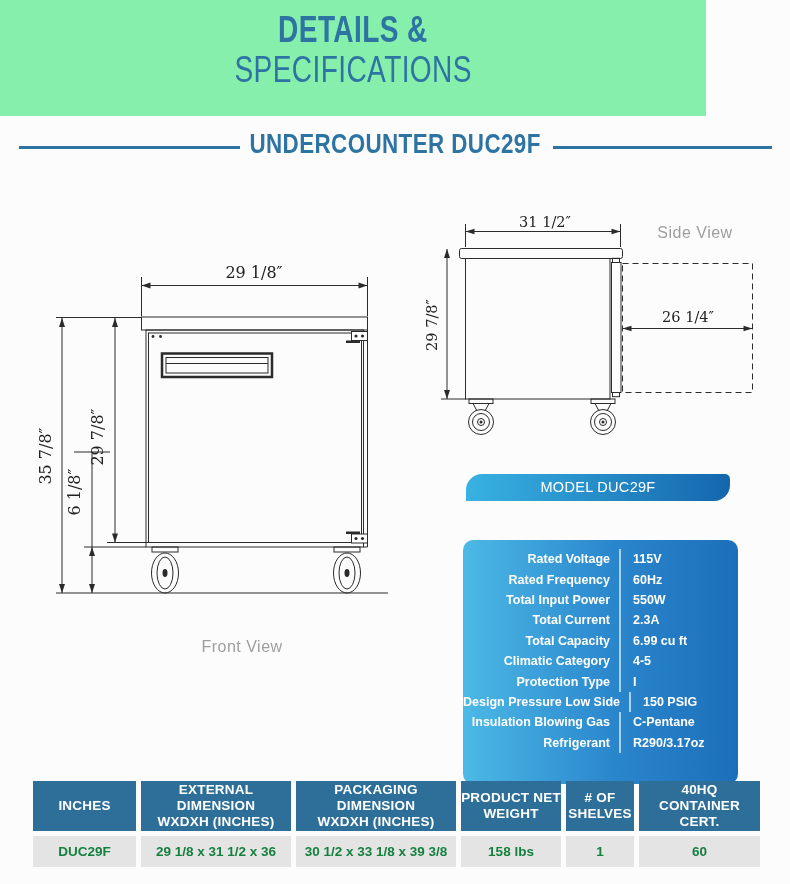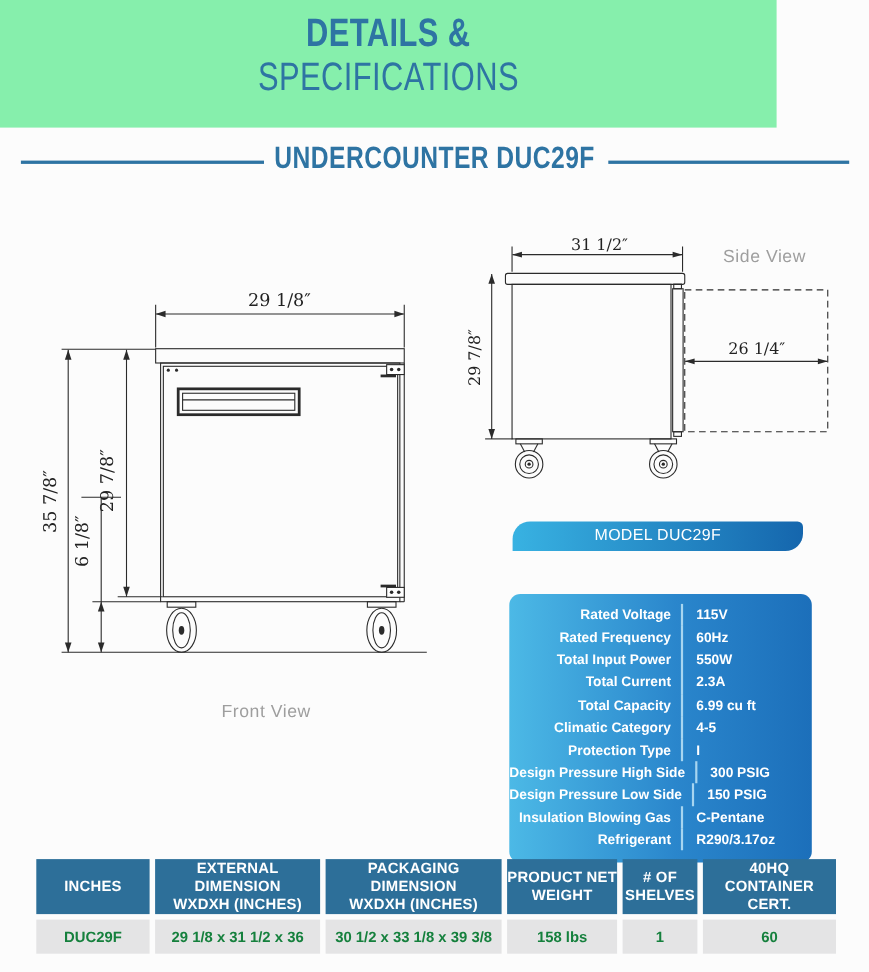--- a/index.html
+++ b/index.html
@@ -232,24 +232,20 @@
     </div>
     <div class="spec-row">
       <div class="spec-label">Climatic Category</div>
       <div class="spec-value">4-5</div>
     </div>
     <div class="spec-row">
       <div class="spec-label">Protection Type</div>
       <div class="spec-value">I</div>
     </div>
     <div class="spec-row">
-      <div class="spec-label">Design Pressure High Side</div>
-      <div class="spec-value">300 PSIG</div>
-    </div>
-    <div class="spec-row">
       <div class="spec-label">Design Pressure Low Side</div>
       <div class="spec-value">150 PSIG</div>
     </div>
     <div class="spec-row">
       <div class="spec-label">Insulation Blowing Gas</div>
       <div class="spec-value">C-Pentane</div>
     </div>
     <div class="spec-row">
       <div class="spec-label">Refrigerant</div>
       <div class="spec-value">R290/3.17oz</div>

